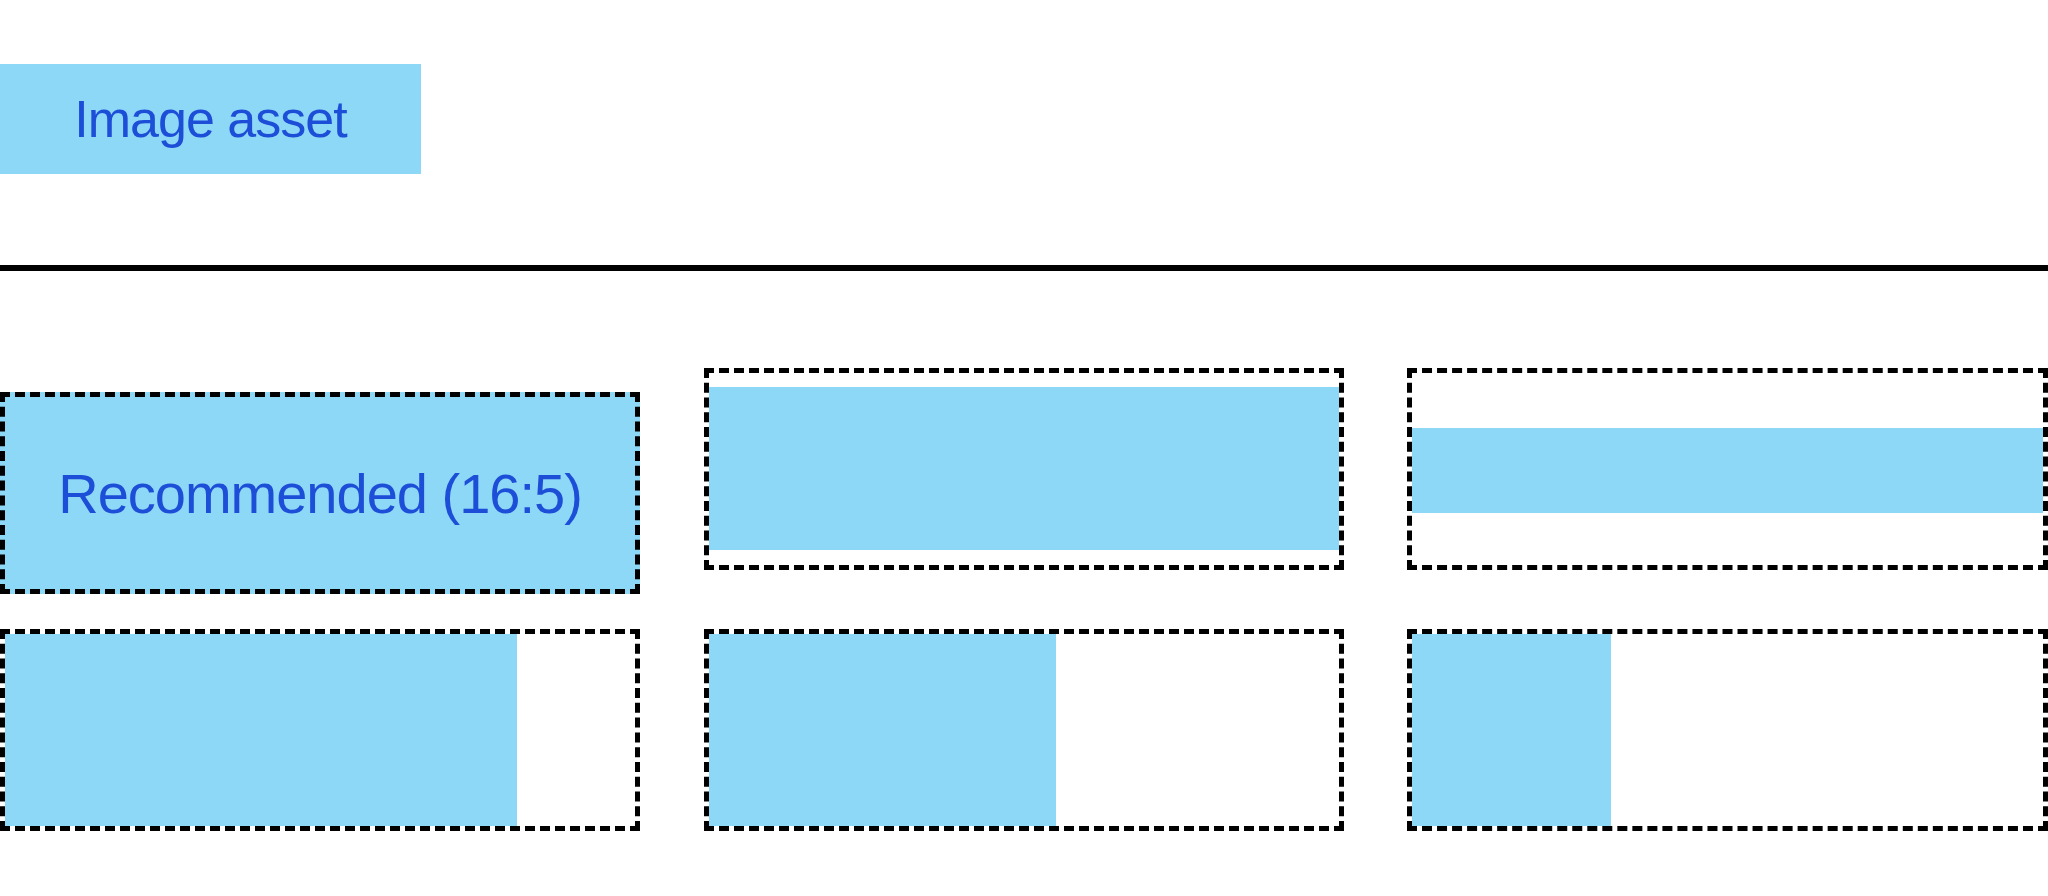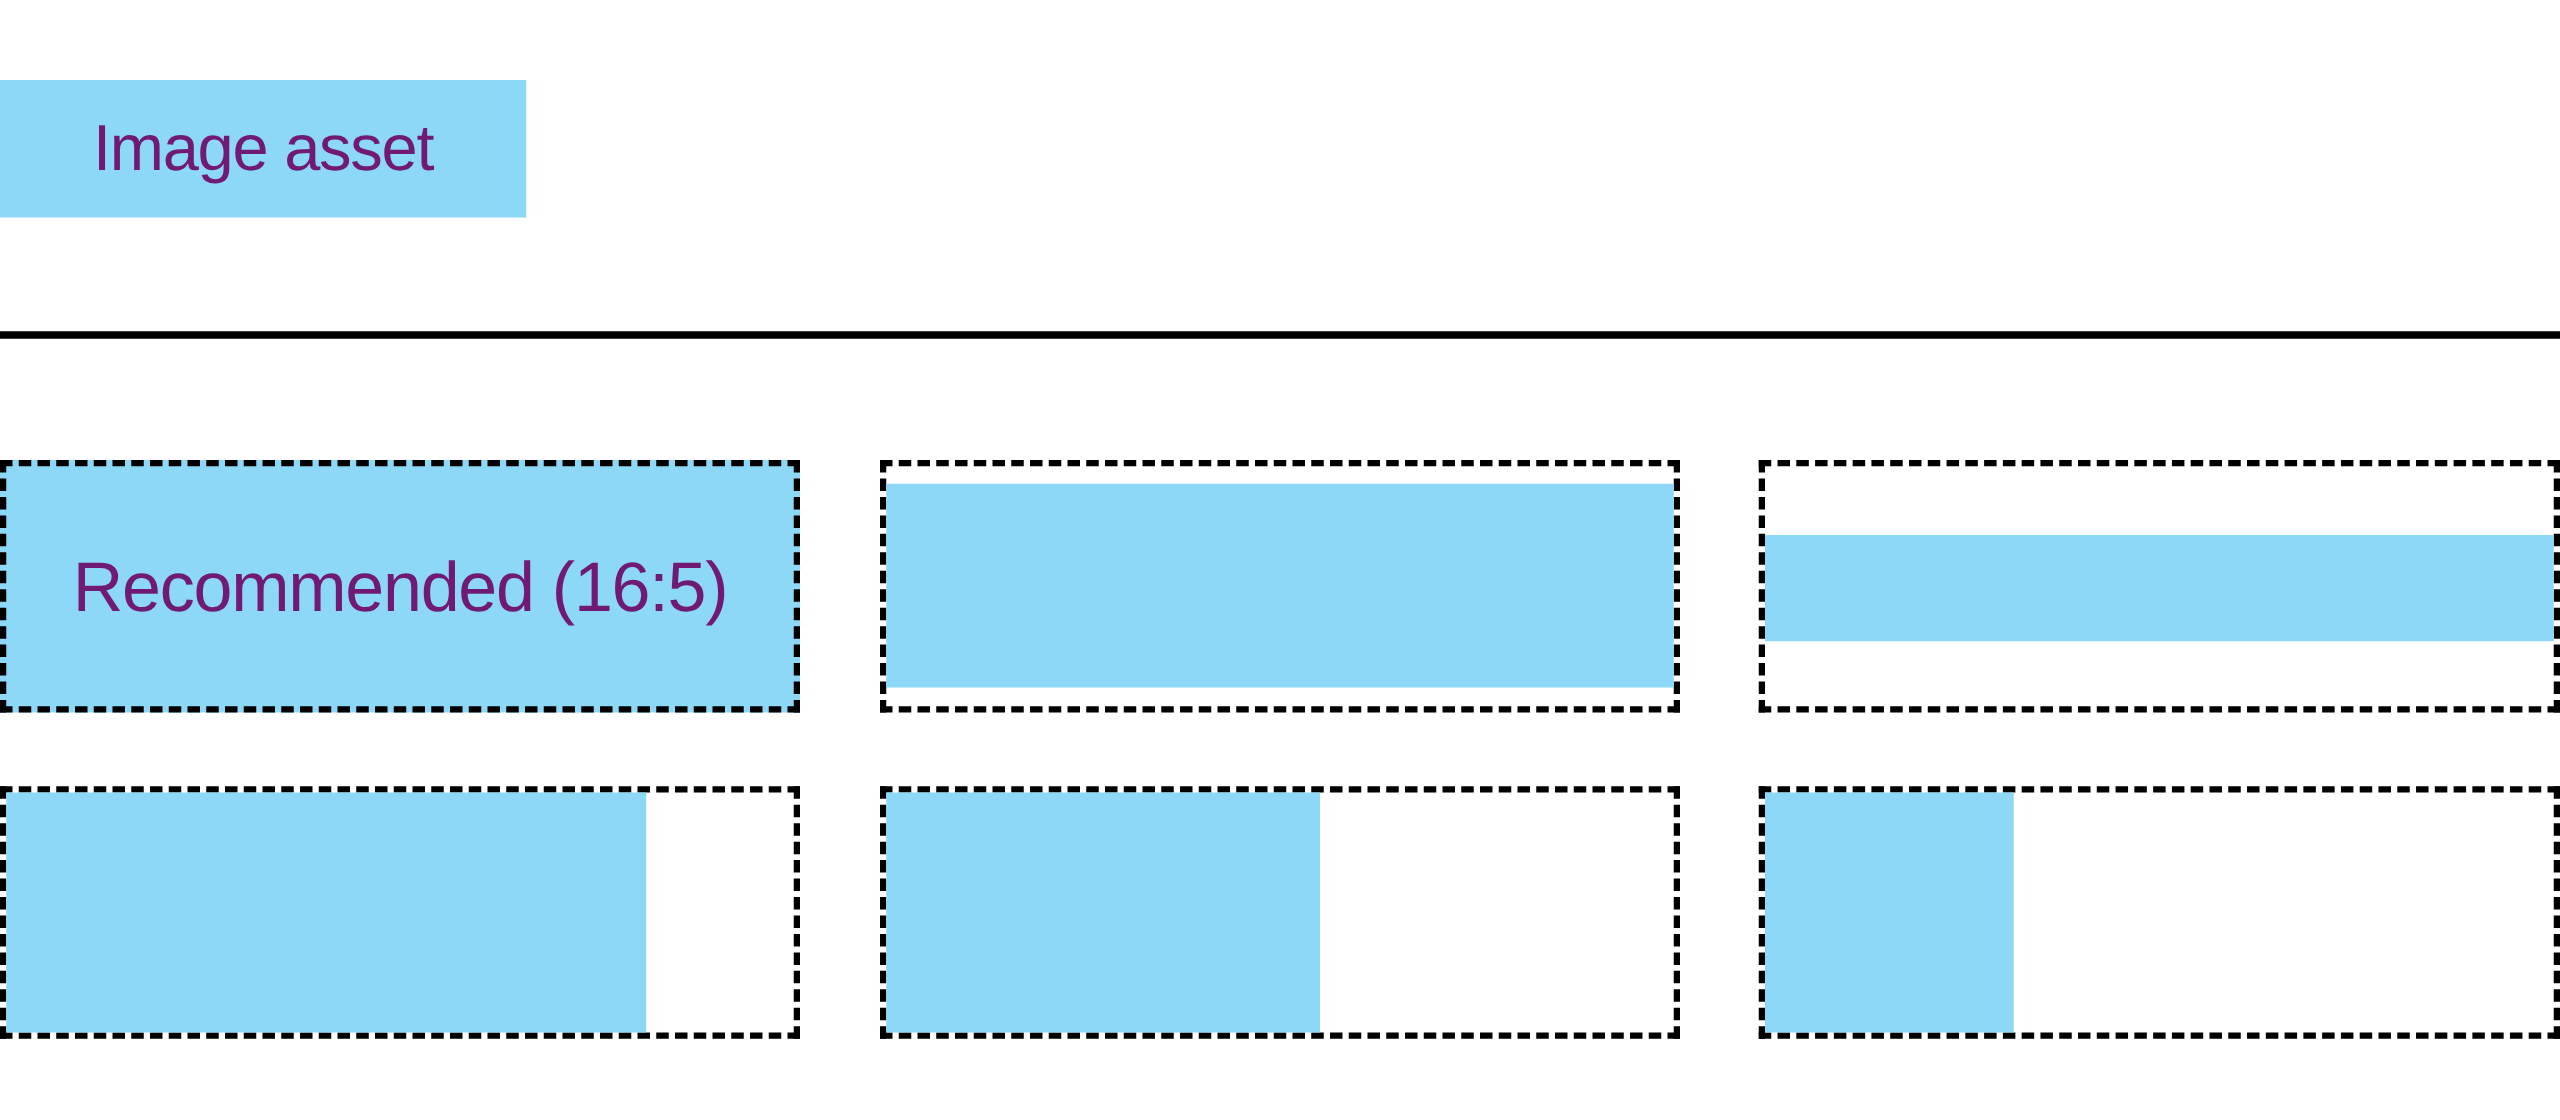--- a/index.html
+++ b/index.html
@@ -7,21 +7,21 @@
     padding: 0;
     background: #ffffff;
   }
   #canvas {
     position: relative;
     width: 2048px;
     height: 896px;
     background: #ffffff;
     overflow: hidden;
     font-family: "Liberation Sans", sans-serif;
-    color: #701a75;
+    color: #1d4ed8;
   }
   .abs { position: absolute; }
   .dashed {
     box-sizing: border-box;
     border: 5px dashed #000000;
     background: #ffffff;
   }
   .centered {
     display: flex;
     align-items: center;
@@ -58,21 +58,21 @@
 
 <div id="canvas">
 
   <div class="abs swatch centered" style="background: rgb(141, 216, 246);">
     <span class="legend-label">Image asset</span>
   </div>
 
 
   <div class="abs divider" style="background: rgb(0, 0, 0);"></div>
 
-  <div class="abs dashed r1 c1 centered" style="background: rgb(141, 216, 246);">
+  <div class="abs dashed r1 c1 centered" style="background: rgb(141, 216, 246); margin-top: 24px;">
     <span class="box-label">Recommended (16:5)</span>
   </div>
 
   <div class="abs dashed r1 c2">
     <div class="band horiz" style="top: 14px; height: 163px; background: rgb(141, 216, 246);"></div>
   </div>
 
   <div class="abs dashed r1 c3">
     <div class="band horiz" style="top: 55px; height: 85px; background: rgb(141, 216, 246);"></div>
   </div>

